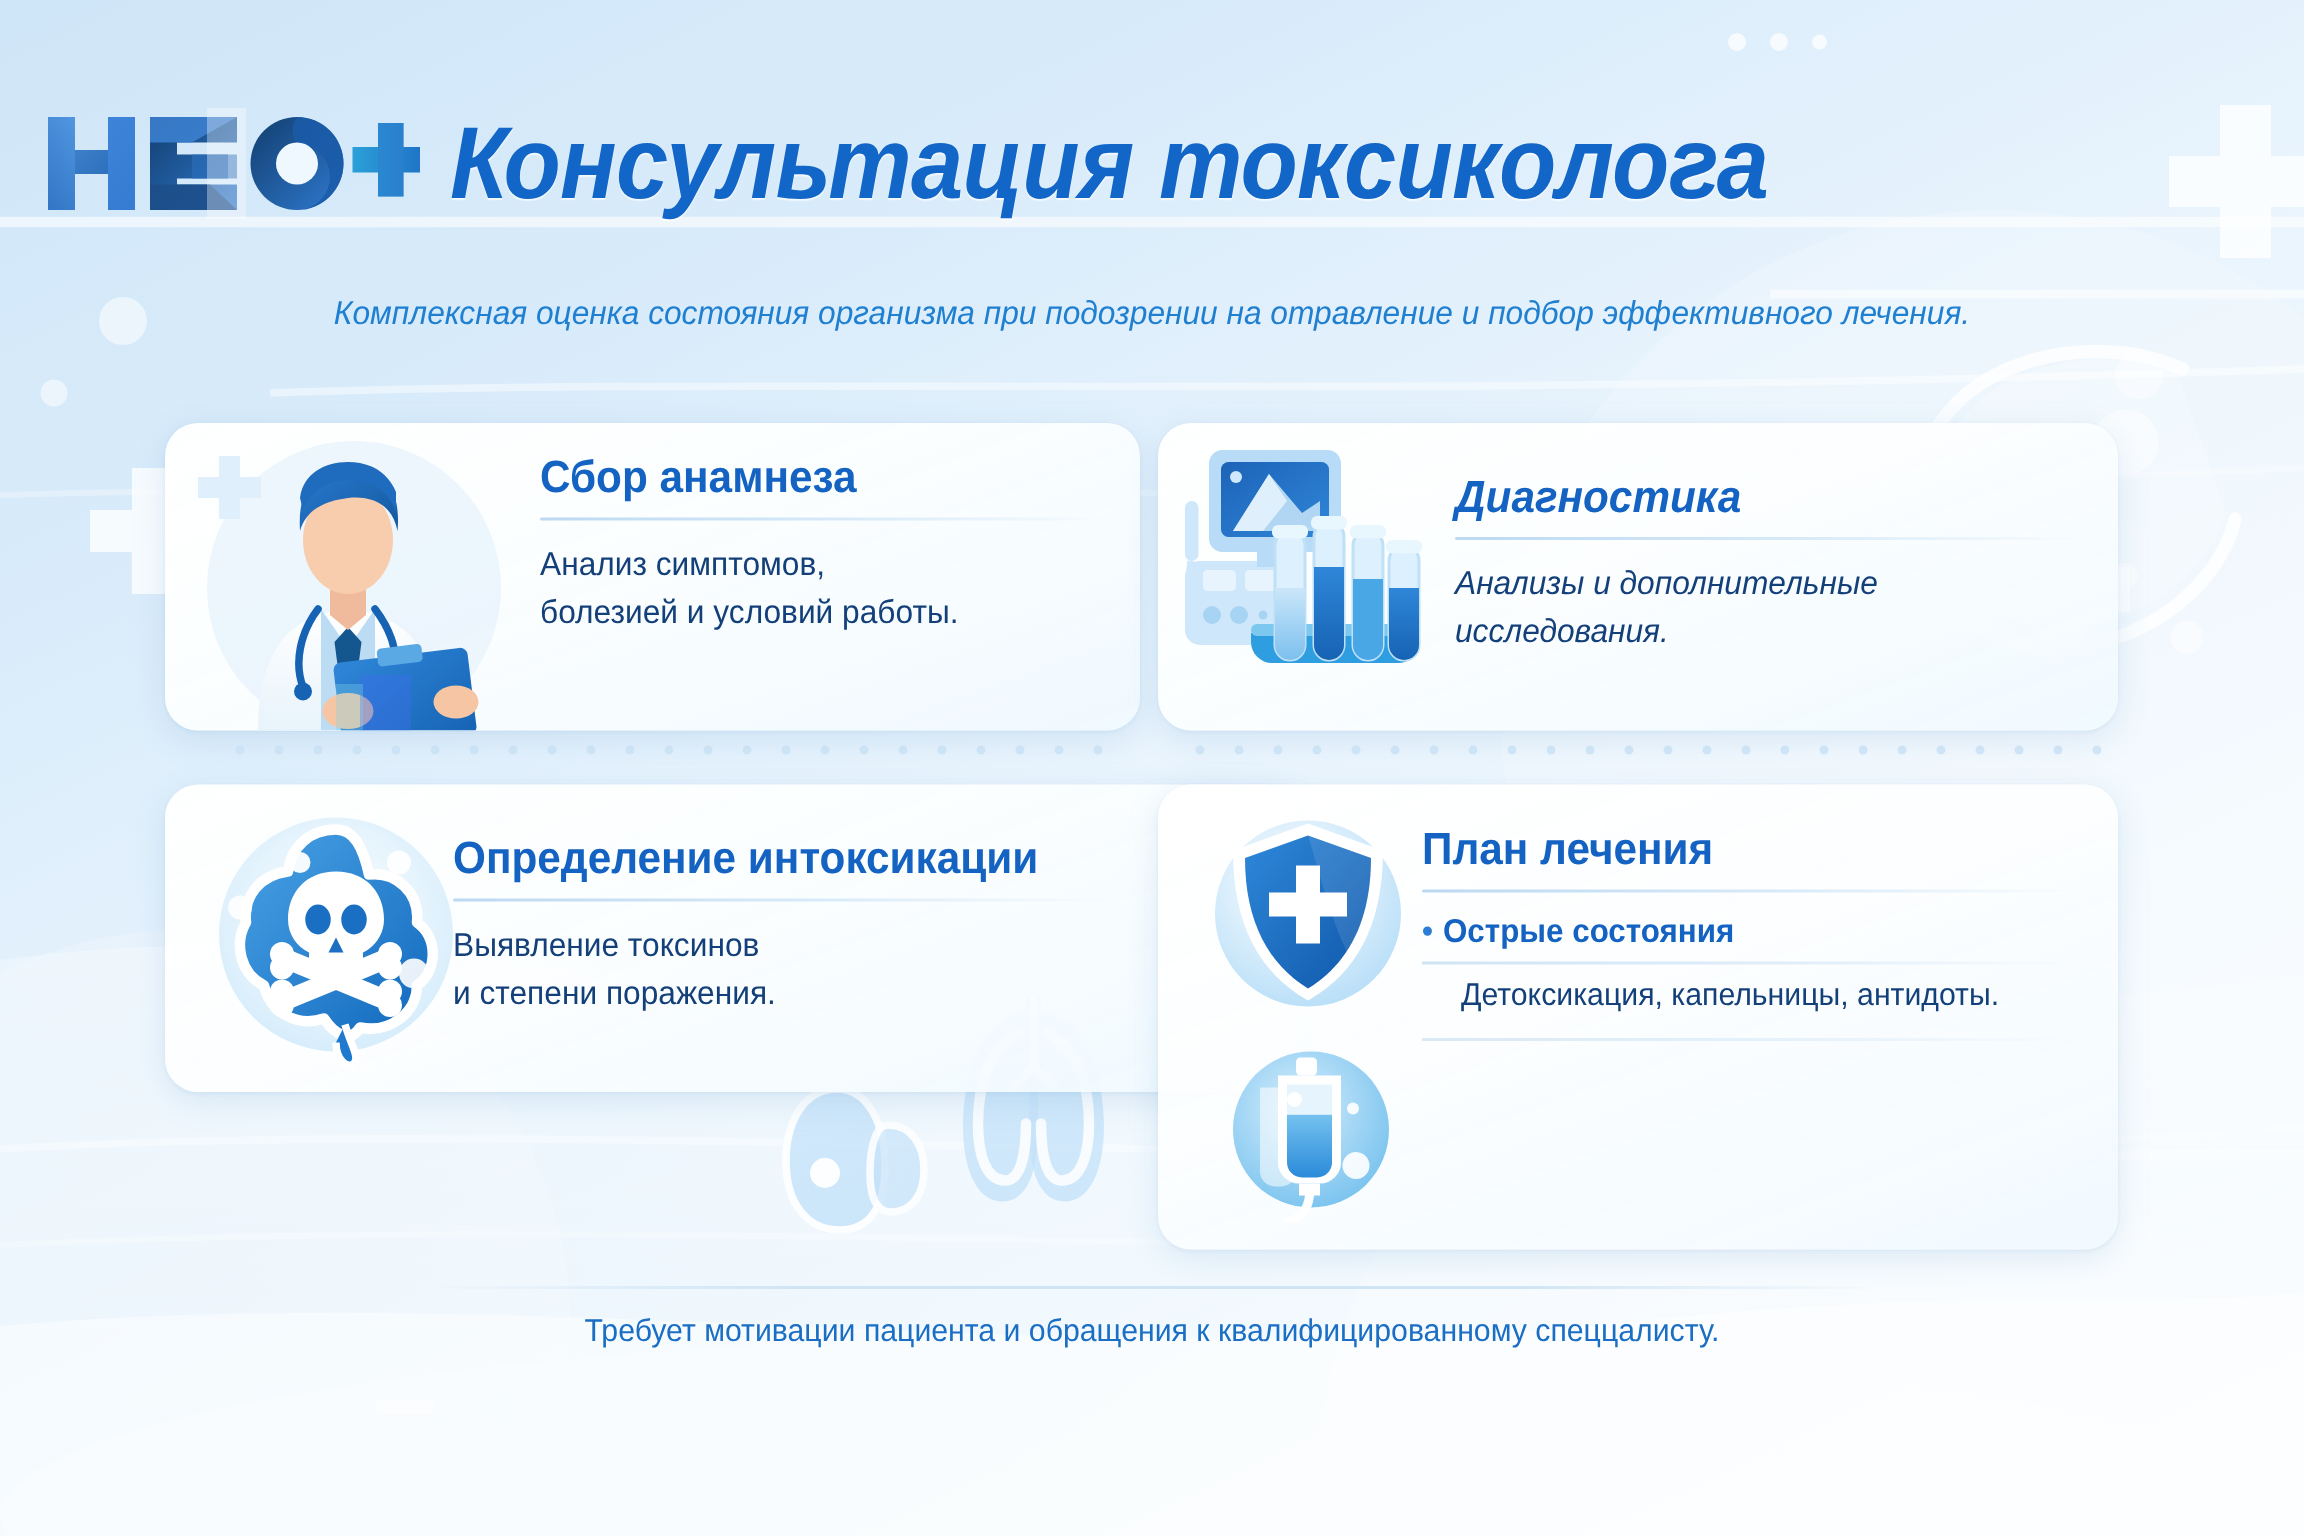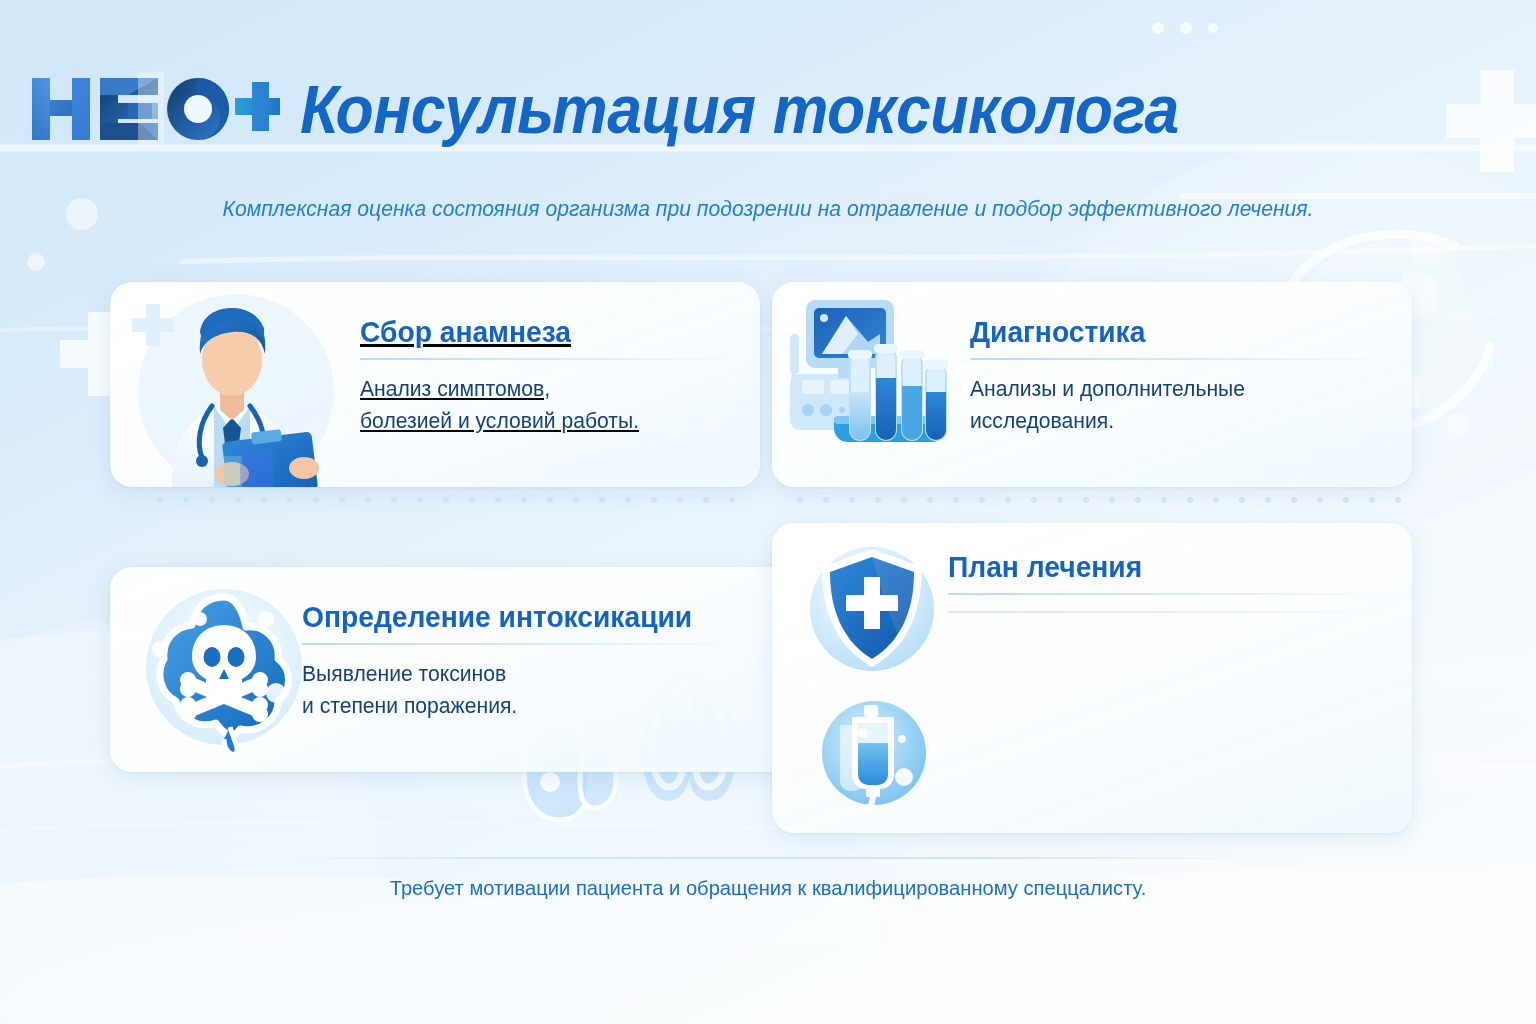--- a/index.html
+++ b/index.html
@@ -41,22 +41,22 @@
 
   
   .card {
     position:absolute;
     background: linear-gradient(160deg, rgba(255,255,255,.97) 0%, rgba(252,254,255,.95) 45%, rgba(240,249,255,.92) 100%);
     border-radius:22px;
     box-shadow: 0 6px 22px rgba(90,150,200,.16), 0 1px 3px rgba(90,150,200,.10);
     overflow:hidden;
   }
   #card-anamnesis  { left:110px;  top:282px; width:650px; height:205px; }
-  #card-diagnostic { left:772px;  top:282px; width:640px; height:205px; }
-  #card-intox      { left:110px;  top:523px; width:756px; height:205px;margin-top:44px; }
+  #card-diagnostic { left:772px;  top:282px; width:640px; height:205px;font-style:italic; }
+  #card-intox      { left:110px;  top:523px; width:756px; height:205px; }
   #card-plan       { left:772px;  top:523px; width:640px; height:310px; }
 
   .card-art { position:absolute; left:0; top:0; height:100%; }
   .card-body { position:absolute; }
 
   .card-title {
     font-size:30px; font-weight:bold; color:#1463c2;
     transform: scaleX(0.94); transform-origin:left center;
     white-space:nowrap; line-height:1.05;
   }
@@ -333,21 +333,21 @@
       </g>
 
       <ellipse cx="104" cy="192" rx="17" ry="12" fill="#f6c6a4"></ellipse>
       <ellipse cx="176" cy="186" rx="15" ry="11" fill="#f6c6a4"></ellipse>
 
       <rect x="112" y="168" width="34" height="50" fill="#3b6fe8" opacity=".45"></rect>
       <rect x="96" y="174" width="18" height="44" fill="#7fd0e8" opacity=".35"></rect>
     </svg>
   </div>
 
-  <div class="card-body" style="left:250px; top:34px; width:380px;text-decoration:underline;">
+  <div class="card-body" style="left:250px; top:21px; width:380px;">
     <div class="card-title">Сбор анамнеза</div>
     <div class="rule"></div>
     <div class="card-text">
       <span class="ln">Анализ симптомов,</span>
       <span class="ln">болезией и условий работы.</span>
     </div>
   </div>
 </div>
 
 <div class="card" id="card-diagnostic">
@@ -528,20 +528,27 @@
       <circle cx="49" cy="38" r="5" fill="#ffffff" opacity=".95"></circle>
       <circle cx="88" cy="44" r="4" fill="#ffffff" opacity=".9"></circle>
       <circle cx="90" cy="82" r="9" fill="#ffffff" opacity=".9"></circle>
     </svg>
   </div>
 
   <div class="card-body" style="left:176px; top:28px; width:440px;">
     <div class="card-title">План лечения</div>
     <div class="rule"></div>
 
+    <div class="sub-row">
+      <div class="sub-title">
+        <span class="bullet">•</span><span>Острые состояния</span>
+      </div>
+      <div class="sub-rule"></div>
+      <div class="sub-text">Детоксикация, капельницы, антидоты.</div>
+    </div>
 
     <div class="sub-sep"></div>
 
   </div>
 </div>
 
 <div class="footer-rule"></div>
 <div class="footer">Требует мотивации пациента и обращения к квалифицированному спеццалисту.</div>
 
 </body></html>

